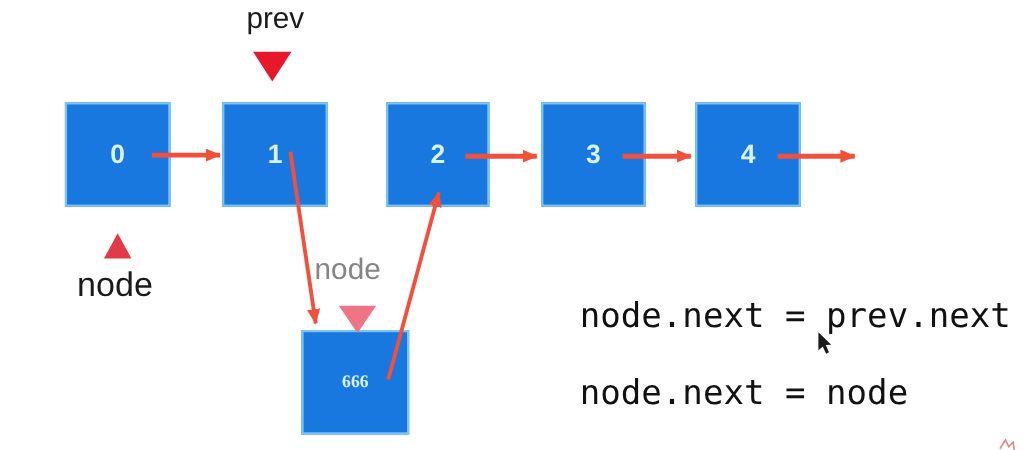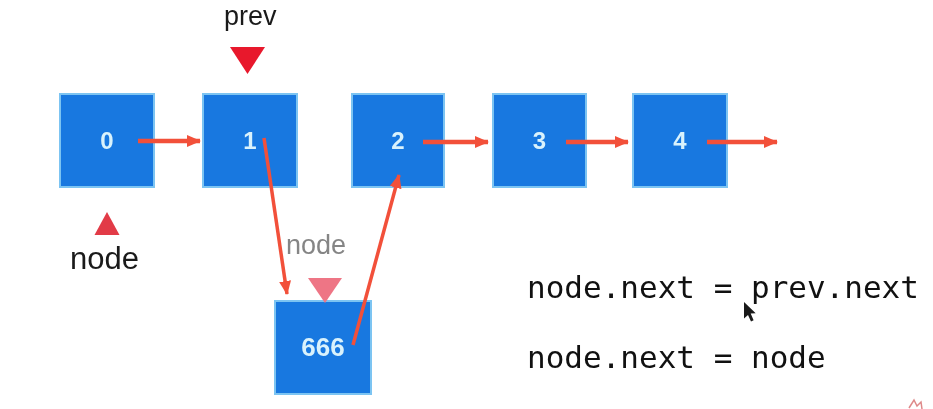--- a/index.html
+++ b/index.html
@@ -68,21 +68,21 @@
     <span class="node-value">2</span>
   </div>
   <div class="node-box" style="left:492px;top:93px;width:95px;">
     <span class="node-value">3</span>
   </div>
   <div class="node-box" style="left:632px;top:93px;">
     <span class="node-value">4</span>
   </div>
 
   <div class="node-box" style="left:274px;top:300px;width:98px;">
-    <span class="node-value" style="font-size:26px;">666</span>
+    <span class="node-value" style="font-size:16px;font-family:Liberation Serif, serif;">666</span>
   </div>
 
   <div class="code-line" style="left:527px;top:269px;">node.next = prev.next</div>
   <div class="code-line" style="left:527px;top:339px;">node.next = node</div>
 
   <svg id="svg-layer">
     <defs>
       <marker id="ah" markerUnits="userSpaceOnUse" markerWidth="16" markerHeight="14" refX="13" refY="6" orient="auto">
         <path d="M0,0 L14,6 L0,12 Z" class="arrow-fill"></path>
       </marker>

